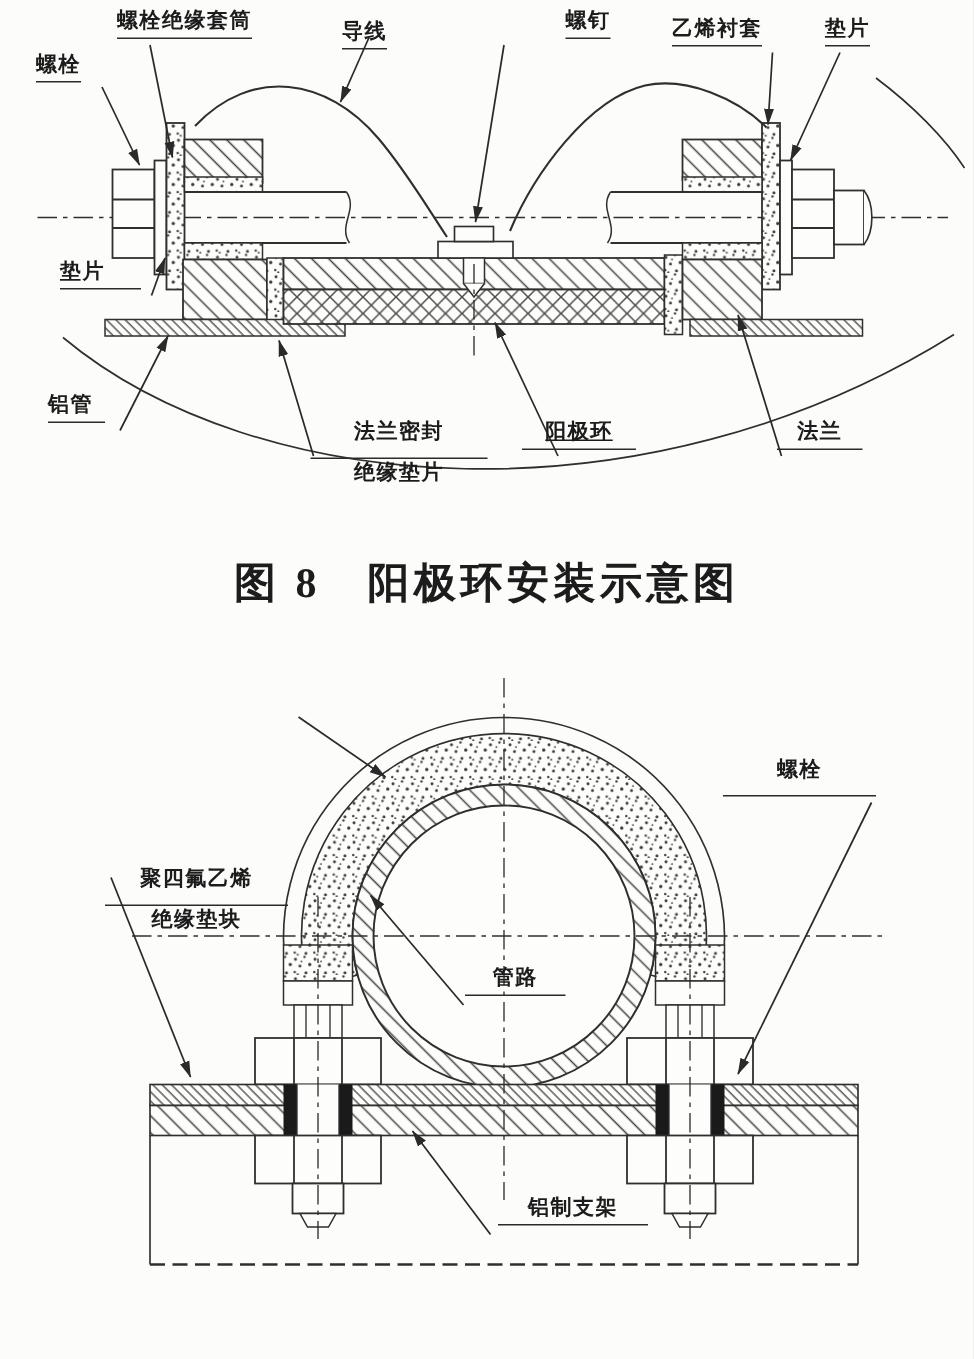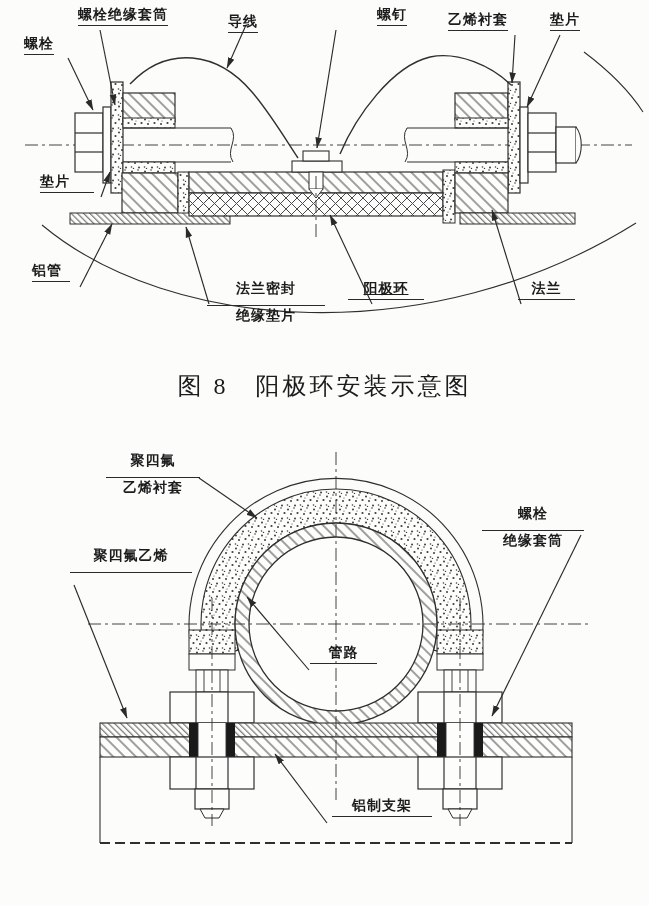--- a/index.html
+++ b/index.html
@@ -12,21 +12,21 @@
   .lbl{
     position:absolute;font-size:14px;font-weight:700;letter-spacing:1px;
     line-height:1.2;white-space:nowrap;
   }
   .ul{border-bottom:1.6px solid #2a2a2a;padding-bottom:1px;}
   .two{text-align:center;}
   .two .l1{display:block;border-bottom:1.6px solid #2a2a2a;padding-bottom:7px;}
   .two .l2{display:block;padding-top:2px;}
   .cap{
     position:absolute;left:0;width:649px;text-align:center;
-    font-size:24px;font-weight:400;letter-spacing:3px;
+    font-size:28px;font-weight:700;letter-spacing:3px;
   }
   .cl{stroke-dasharray:13 4 3 4;stroke-width:0.9;}
 </style>
 </head>
 <body>
 
 <div class="page">
 
   <svg class="draw" width="649" height="906" viewBox="0 0 649 906">
     <defs>
@@ -196,27 +196,23 @@
   <div class="lbl ul" style="left:40px;top:174px;padding-right:24px;">垫片</div>
   <div class="lbl ul" style="left:32px;top:263px;padding-right:8px;text-align:center;">铝管</div>
   <div class="lbl two" style="left:207px;top:281px;width:118px;">
     <span class="l1">法兰密封</span>
     <span class="l2">绝缘垫片</span>
   </div>
   <div class="lbl ul two" style="left:348px;top:281px;width:76px;text-decoration:underline;">阳极环</div>
   <div class="lbl ul two" style="left:518px;top:281px;width:57px;">法兰</div>
   <div class="cap" style="top:370px;">图 8　阳极环安装示意图</div>
 
-  <div class="lbl two" style="left:106px;top:453px;width:94px;">
-    <span class="l1">聚四氟</span>
-    <span class="l2">乙烯衬套</span>
-  </div>
-  <div class="lbl two" style="left:70px;top:548px;width:122px;">
+  <div class="lbl two" style="left:70px;top:579px;width:122px;">
     <span class="l1">聚四氟乙烯</span>
+    <span class="l2">绝缘垫块</span>
   </div>
   <div class="lbl two" style="left:482px;top:506px;width:102px;">
     <span class="l1">螺栓</span>
-    <span class="l2">绝缘套筒</span>
   </div>
   <div class="lbl ul two" style="left:310px;top:645px;width:67px;">管路</div>
   <div class="lbl ul two" style="left:332px;top:798px;width:100px;">铝制支架</div>
 
 </div>
 
 </body></html>

